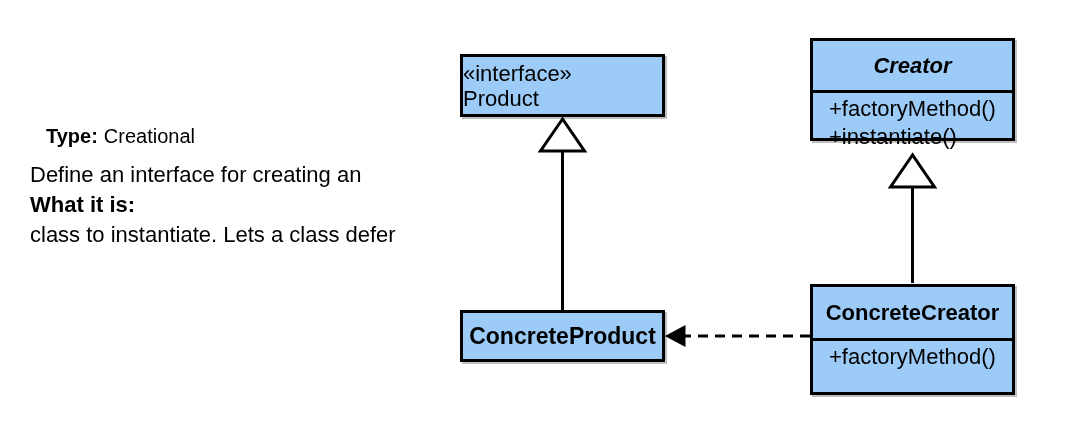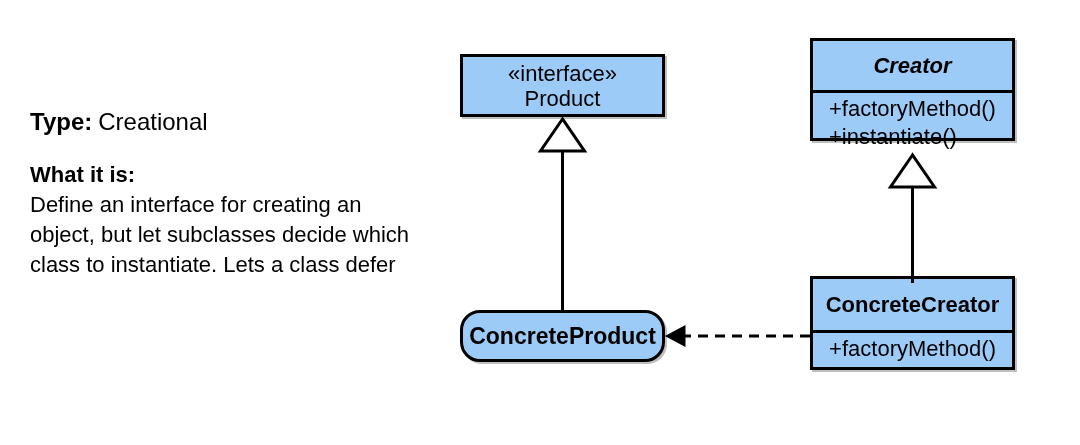--- a/index.html
+++ b/index.html
@@ -6,40 +6,40 @@
   .page{
     position:relative;width:1080px;height:445px;background:var(--bg,#fff);
     font-family:"Liberation Sans",sans-serif;color:#000;overflow:hidden;
   }
   
   .info-title{
     position:absolute;left:30px;top:40px;margin:0;
     font-size:37px;font-weight:400;line-height:1.1;letter-spacing:0;
   }
   .type-line{
-    position:absolute;left:30px;top:108px;margin:0;font-size:24px;line-height:1.2;
+    position:absolute;left:30px;top:108px;margin:16px;font-size:20px;line-height:1.2;
   }
   .type-line b{margin-right:6px;}
   .desc{
     position:absolute;left:30px;top:160px;margin:0;font-size:22px;
   }
   .desc .line{height:30px;line-height:30px;white-space:nowrap;}
   .desc .bold{font-weight:700;}
   
   .ubox{
     position:absolute;box-sizing:border-box;background:var(--class-fill,#9CCBF8);
     border:3px solid var(--stroke,#000);box-shadow:2px 2px 0 rgba(0,0,0,0.25);
     font-size:22px;
   }
   .box-product{left:460px;top:54px;width:205px;height:63px;
-    display:flex;flex-direction:column;align-items:center;justify-content:center;line-height:25px;}
+    display:flex;flex-direction:column;align-items:flex-start;justify-content:center;line-height:25px;}
   .box-creator{left:810px;top:38px;width:205px;height:103px;}
   .box-concrete-product{left:460px;top:310px;width:205px;height:52px;
-    display:flex;align-items:center;justify-content:center;font-weight:700;font-size:23px;border-radius:20px;}
-  .box-concrete-creator{left:810px;top:276px;width:205px;height:94px;text-align:right;}
+    display:flex;align-items:center;justify-content:center;font-weight:700;font-size:23px;}
+  .box-concrete-creator{left:810px;top:284px;width:205px;height:111px;}
   .ctitle{
     box-sizing:border-box;border-bottom:3px solid var(--stroke,#000);
     display:flex;align-items:center;justify-content:center;font-weight:700;
   }
   .box-creator .ctitle{height:52px;font-style:italic;}
   .box-concrete-creator .ctitle{height:54px;}
   .methods{padding:2px 16px;line-height:28px;white-space:nowrap;}
   
   .connectors{
     position:absolute;left:0;top:0;width:1080px;height:445px;pointer-events:none;
@@ -51,23 +51,22 @@
 </style>
 </head>
 <body>
 
 <div class="page">
 
 
   <p class="type-line"><b>Type:</b><span>Creational</span></p>
 
   <div class="desc">
+    <div class="line">Define an interface for creating an</div>
     <div class="line bold">What it is:</div>
-    <div class="line">Define an interface for creating an</div>
-    <div class="line">object, but let subclasses decide which</div>
     <div class="line">class to instantiate. Lets a class defer</div>
   </div>
 
   <div class="ubox box-product">
     <div>«interface»</div>
     <div>Product</div>
   </div>
 
   <div class="ubox box-creator">
     <div class="ctitle">Creator</div>

